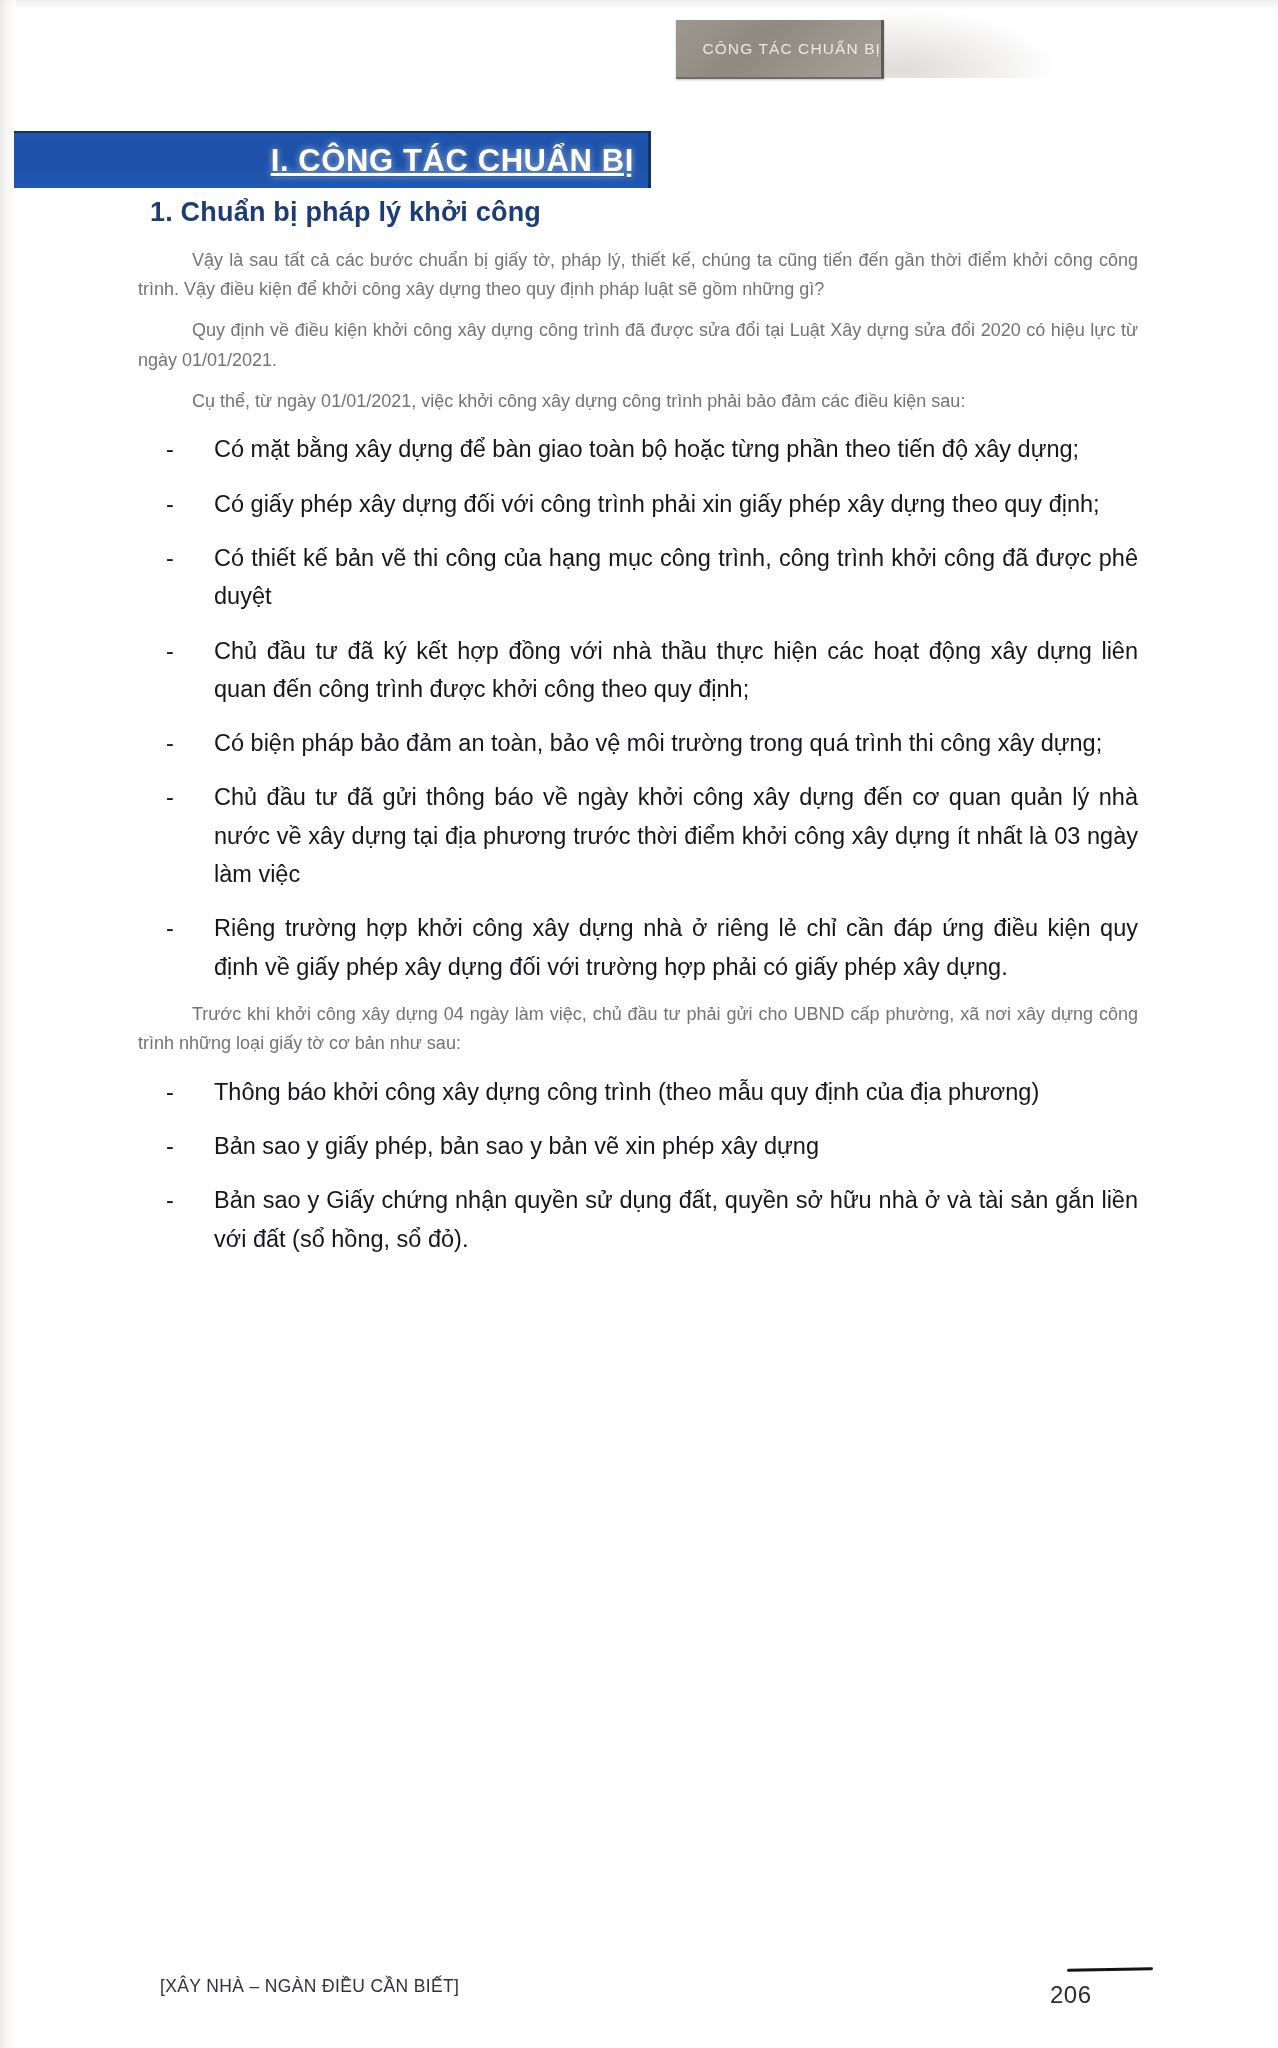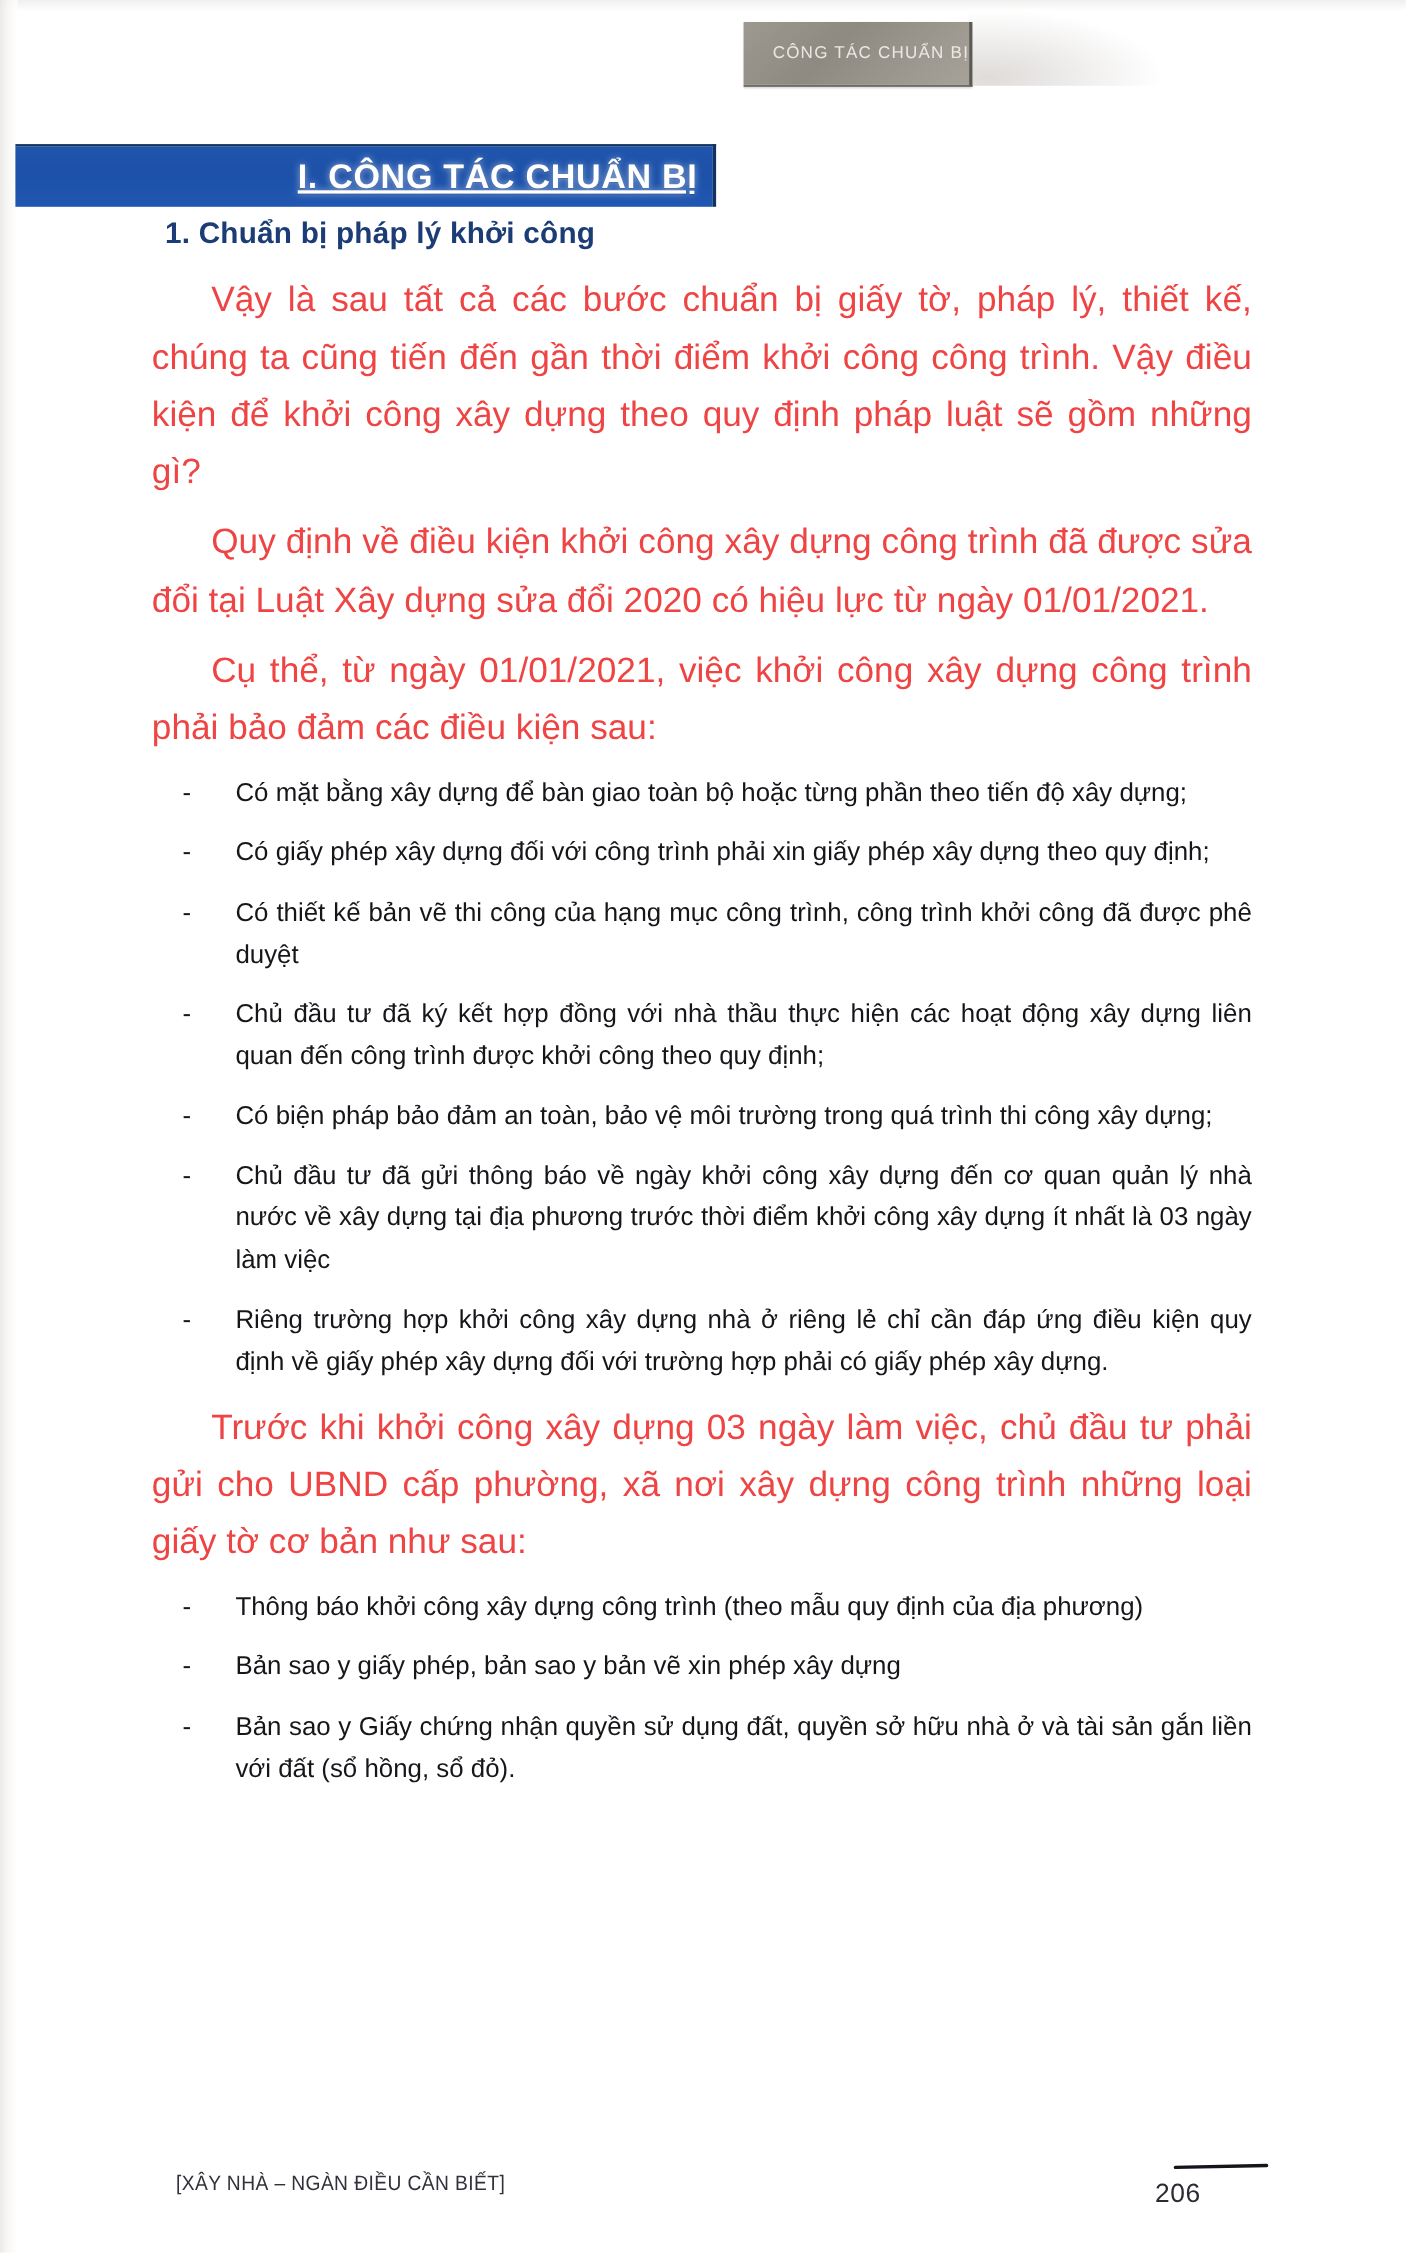--- a/index.html
+++ b/index.html
@@ -103,25 +103,25 @@
     padding: 0;
     font-size: 27px;
     font-weight: bold;
     color: #1b3c75;
     letter-spacing: .2px;
     line-height: 1.25;
   }
 
   p.para {
     margin: 0 0 12px 0;
-    font-size: 32px;
+    font-size: 18px;
     line-height: 1.63;
     text-align: justify;
     text-indent: 54px;
-    color: #ef4444;
+    color: #737373;
   }
   p.para.tight { margin-bottom: 10px; }
 
   ul.bullets {
     list-style: none;
     margin: 14px 0 14px 0;
     padding: 0;
   }
   ul.bullets li {
     position: relative;
@@ -228,21 +228,21 @@
     <li>
       <span class="dash">-</span>
       <span>Chủ đầu tư đã gửi thông báo về ngày khởi công xây dựng đến cơ quan quản lý nhà nước về xây dựng tại địa phương trước thời điểm khởi công xây dựng ít nhất là 03 ngày làm việc</span>
     </li>
     <li>
       <span class="dash">-</span>
       <span>Riêng trường hợp khởi công xây dựng nhà ở riêng lẻ chỉ cần đáp ứng điều kiện quy định về giấy phép xây dựng đối với trường hợp phải có giấy phép xây dựng.</span>
     </li>
   </ul>
 
-  <p class="para">Trước khi khởi công xây dựng 03 ngày làm việc, chủ đầu tư phải gửi cho UBND cấp phường, xã nơi xây dựng công trình những loại giấy tờ cơ bản như sau:</p>
+  <p class="para">Trước khi khởi công xây dựng 04 ngày làm việc, chủ đầu tư phải gửi cho UBND cấp phường, xã nơi xây dựng công trình những loại giấy tờ cơ bản như sau:</p>
 
   <ul class="bullets list-block-b">
     <li>
       <span class="dash">-</span>
       <span>Thông báo khởi công xây dựng công trình (theo mẫu quy định của địa phương)</span>
     </li>
     <li>
       <span class="dash">-</span>
       <span>Bản sao y giấy phép, bản sao y bản vẽ xin phép xây dựng</span>
     </li>

